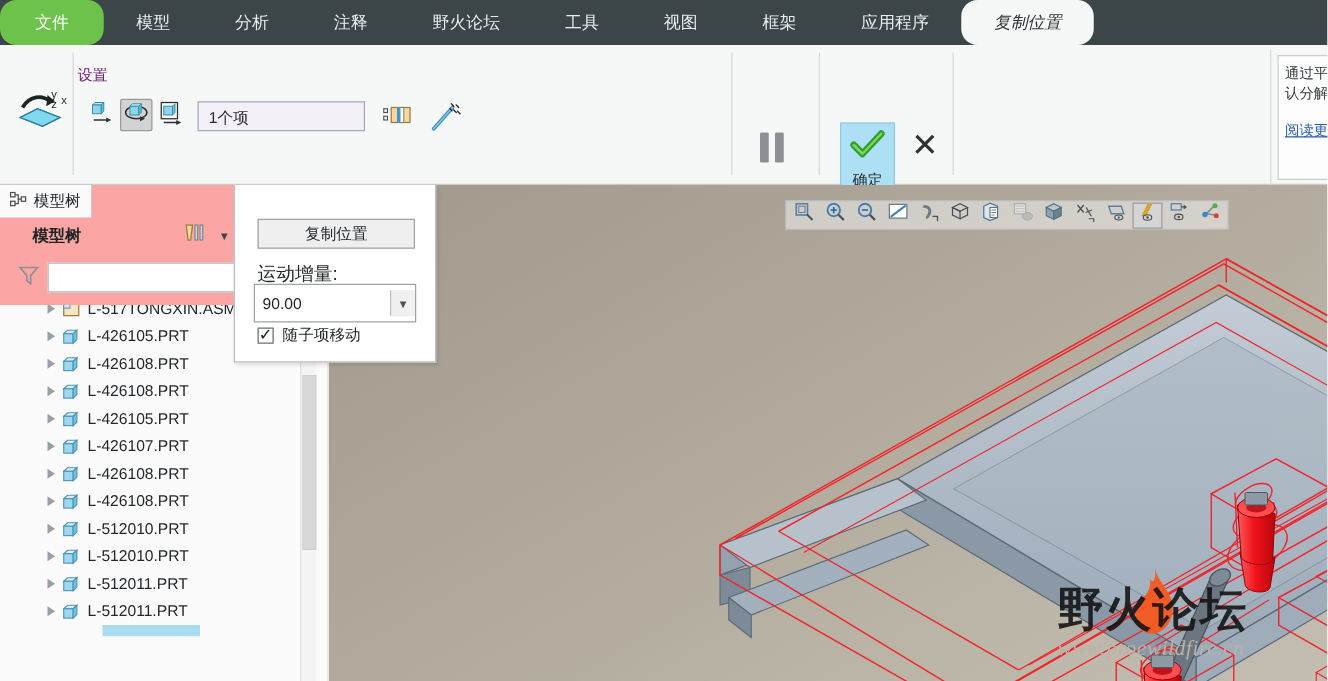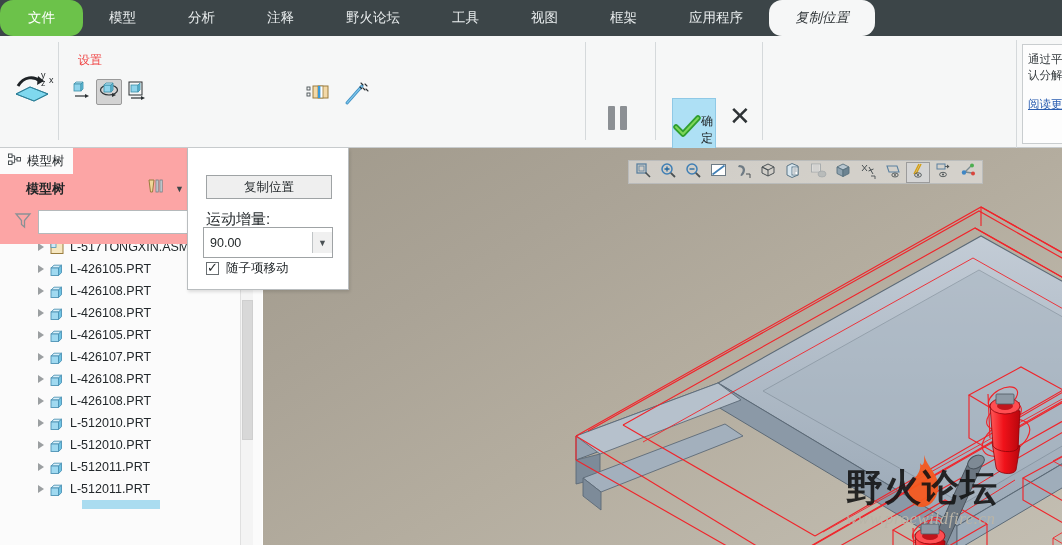--- a/index.html
+++ b/index.html
@@ -32,21 +32,21 @@
     position: absolute; left: 0; top: 36px; width: 1062px; height: 112px;
     background: #f6f7f7;
     border-bottom: 1px solid #c8ccce;
   }
   .rb-left-icon {
     position: absolute; left: 8px; top: 28px; width: 48px; height: 48px;
   }
   .rb-sep { position: absolute; top: 6px; width: 1px; height: 98px; background: #d5d9db; }
 
   .grp-label {
-    position: absolute; font-size: 12px; color: #ef4444; margin-left: 16px;
+    position: absolute; font-size: 12px; color: #701a75;
   }
 
   .mini-btn {
     position: absolute; width: 26px; height: 26px;
     border: 1px solid transparent; border-radius: 2px;
     display: flex; align-items: center; justify-content: center;
   }
   .mini-btn.sel { background: #d3d3d3; border-color: #9a9a9a; }
 
   .sel-input {
@@ -56,21 +56,21 @@
     padding: 3px 8px; line-height: 18px;
   }
 
   
   .pause-ico { position: absolute; display: flex; gap: 5px; }
   .pause-ico span { display: block; width: 7px; height: 24px; background: #8c9094; border-radius: 1px; }
 
   .okbtn {
     position: absolute; background: #aee0f5; border: 1px solid #8fc9e6;
     width: 44px; height: 56px;
-    display: flex; align-items: center; justify-content: flex-start;
+    display: flex; flex-direction: column; align-items: center; justify-content: flex-start;
     padding-top: 5px;
   }
   .okbtn .lab { font-size: 12px; color: #23282b; margin-top: 3px; }
   .cancelbtn {
     position: absolute; width: 44px; height: 56px;
     display: flex; flex-direction: column; align-items: center; justify-content: flex-start;
     padding-top: 5px;
   }
   .cancelbtn .lab { font-size: 10px; color: #23282b; margin-top: 19px; text-align: right; }
   .xglyph { font-size: 26px; line-height: 26px; color: #2e3335; font-weight: bold; }
@@ -311,20 +311,21 @@
         <svg width="20" height="20" viewBox="0 0 20 20">
           <rect x="2" y="2" width="13" height="13" fill="none" stroke="#2b3033" stroke-width="1"></rect>
           <rect x="4" y="5" width="7" height="7" fill="#8fd4ec" stroke="#3a8fa8" stroke-width="0.8"></rect>
           <path d="M11 5 L13 3 L13 10 L11 12 Z" fill="#63bfdd" stroke="#3a8fa8" stroke-width="0.8"></path>
           <path d="M4 18 L15 18" stroke="#2b3033" stroke-width="1.2"></path>
           <path d="M14 16 L18 18 L14 20 Z" fill="#2b3033"></path>
         </svg>
       </span>
     </div>
 
+    <div class="sel-input" style="left:158px; top:45px; width:134px; height:24px;">1个项</div>
 
     <span style="position:absolute; left:306px; top:45px;">
       <svg width="24" height="24" viewBox="0 0 24 24">
         <rect x="1" y="6" width="3" height="3" fill="none" stroke="#4a5154" stroke-width="0.9"></rect>
         <rect x="1" y="12" width="3" height="3" fill="none" stroke="#4a5154" stroke-width="0.9"></rect>
         <rect x="7" y="5" width="15" height="12" fill="#f3d9a8" stroke="#9a7d3e" stroke-width="1"></rect>
         <rect x="12" y="5" width="5" height="12" fill="#ffffff" stroke="#9a7d3e" stroke-width="0.8"></rect>
         <rect x="12" y="5" width="2.4" height="12" fill="#3a9ad9"></rect>
       </svg>
     </span>

